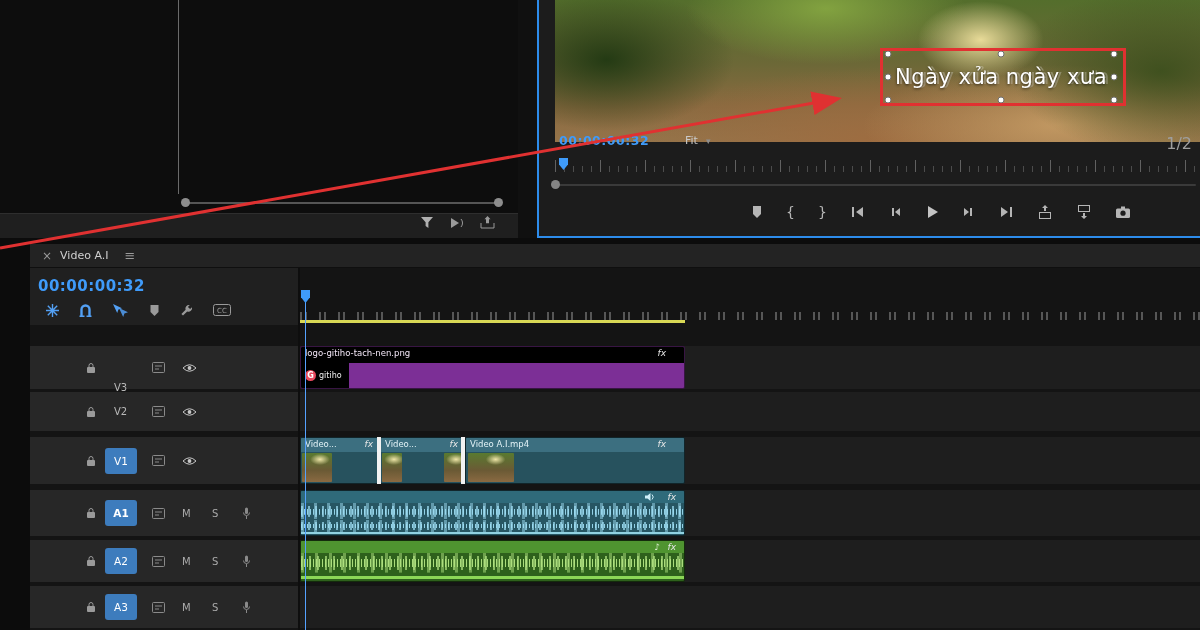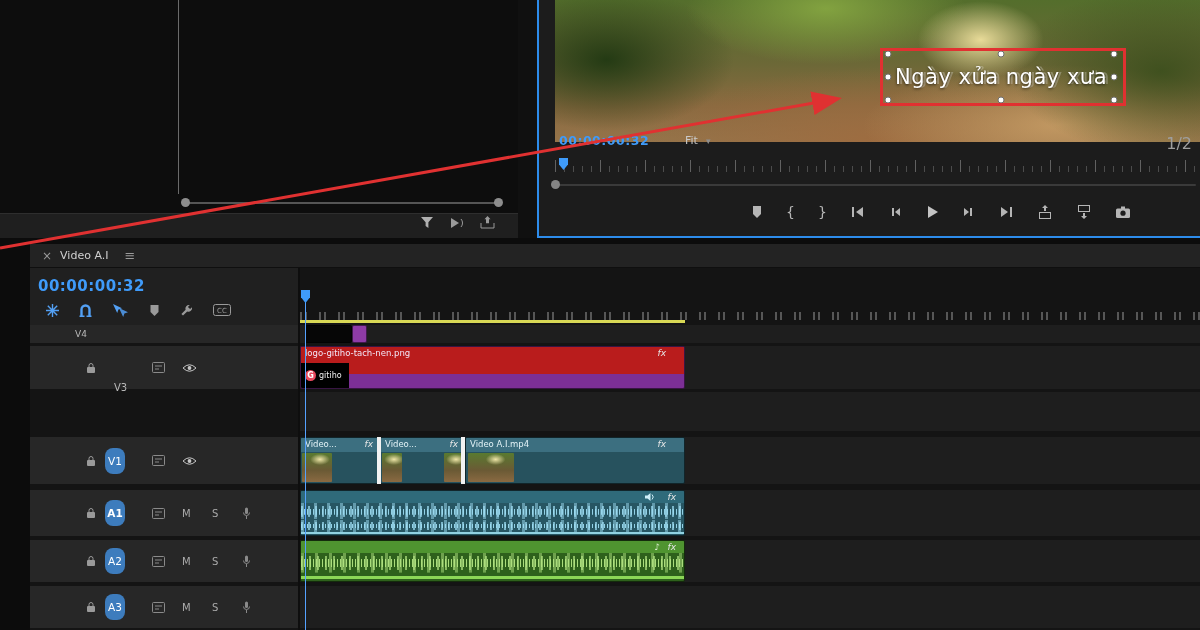--- a/index.html
+++ b/index.html
@@ -73,21 +73,21 @@
   .workticks { left:270px; right:0; top:68px; height:8px; opacity:.5;
     background:repeating-linear-gradient(90deg,#9a9a9a 0 2px, rgba(0,0,0,0) 2px 5px, #9a9a9a 5px 7px, rgba(0,0,0,0) 7px 19px); }
   .workbar { left:270px; top:76px; width:385px; height:3px; background:#d8d855; }
   .vdiv { left:268px; top:24px; width:2px; height:362px; background:#0e0e0e; z-index:6; }
 
   .trow { position:absolute; left:0; width:1170px; }
   .thead { position:absolute; left:0; top:0; width:270px; height:100%; background:#272727;
            display:flex; align-items:center; }
   .tlane { position:absolute; left:270px; top:0; right:0; height:100%; background:#1e1e1e; }
   .tname { color:#b9b9b9; font-size:10px; }
-  .target { width:20px; height:26px; background:#3d7cbd; border-radius:8px; color:#fff; font-size:10.5px;
+  .target { width:32px; height:26px; background:#3d7cbd; border-radius:3px; color:#fff; font-size:10.5px;
             display:flex; align-items:center; justify-content:center; cursor:pointer; }
   .hicon { position:absolute; cursor:pointer; }
   .msbtn { position:absolute; color:#ababab; font-size:10px; cursor:pointer; background:none; border:none;
            font-family:"DejaVu Sans",sans-serif; }
 
   .clip { position:absolute; top:0; bottom:0; overflow:hidden; border:1px solid rgba(0,0,0,.55); border-radius:2px; cursor:pointer; }
   .cstrip { position:relative; width:100%; }
   .clabel { position:absolute; left:4px; top:1px; font-size:8.5px; color:#f2e6f6; white-space:nowrap; }
   .fx { position:absolute; top:1px; font-size:9px; font-style:italic; color:#e6e6e6; }
   .fthumb { position:absolute; top:1px; bottom:1px; border-radius:1px;
@@ -286,29 +286,20 @@
             <rect x="0.5" y="0.5" width="17" height="11" rx="2" fill="none" stroke="#9a9a9a"></rect>
             <text x="9" y="8.5" font-size="7" fill="#9a9a9a" text-anchor="middle">CC</text>
           </svg>
       </span>
     </div>
 
     <div class="p workticks"></div>
     <div class="p workbar"></div>
     <div class="p vdiv"></div>
 
-    <div class="trow" style="top:81px;height:18px;">
-      <div class="thead">
-        <span class="tname" style="position:absolute;left:45px;font-size:9px;">V4</span>
-      </div>
-      <div class="tlane">
-        <div class="clip" style="left:5px;width:47px;background:#060606;"></div>
-        <div class="clip" style="left:52px;width:15px;background:#8e3ba6;"></div>
-      </div>
-    </div>
 
     <div class="trow" style="top:102px;height:43px;">
       <div class="thead">
         <span class="hicon" style="left:56px;">
           <svg width="10" height="12">
               <rect x="1" y="5" width="8" height="6" rx="1" fill="#9a9a9a"></rect>
               <path d="M3 5V3.5a2 2 0 014 0V5" fill="none" stroke="#9a9a9a"></path>
             </svg>
         </span>
         <span class="tname" style="position:absolute;left:84px;margin-top:40px;">V3</span>
@@ -320,33 +311,54 @@
         </span>
         <span class="hicon" style="left:152px;">
           <svg width="15" height="10">
               <path d="M1 5Q7.5 -1.5 14 5Q7.5 11.5 1 5Z" fill="none" stroke="#c8c8c8"></path>
               <circle cx="7.5" cy="5" r="1.9" fill="#c8c8c8"></circle>
             </svg>
         </span>
       </div>
       <div class="tlane">
         <div class="clip" style="left:0;width:385px;background:#7c2f96;">
-          <div class="cstrip" style="height:27px;background:#b91c1c;">
+          <div class="cstrip" style="height:16px;background:#000000;">
             <span class="clabel">logo-gitiho-tach-nen.png</span>
             <span class="fx" style="right:18px;">fx</span>
           </div>
           <div style="position:absolute;left:0;top:16px;bottom:0;width:48px;background:#000;display:flex;align-items:center;padding-left:4px;">
             <span class="logo-circle">G</span>
             <span class="logo-text">gitiho</span>
           </div>
         </div>
       </div>
     </div>
 
     <div class="trow" style="top:148px;height:39px;">
+      <div class="thead">
+        <span class="hicon" style="left:56px;">
+          <svg width="10" height="12">
+              <rect x="1" y="5" width="8" height="6" rx="1" fill="#9a9a9a"></rect>
+              <path d="M3 5V3.5a2 2 0 014 0V5" fill="none" stroke="#9a9a9a"></path>
+            </svg>
+        </span>
+        <span class="tname" style="position:absolute;left:84px;">V2</span>
+        <span class="hicon" style="left:122px;">
+          <svg width="13" height="11">
+              <rect x="0.5" y="0.5" width="12" height="10" rx="1" fill="none" stroke="#8a8a8a"></rect>
+              <path d="M3 4h7M3 7h4" stroke="#8a8a8a"></path>
+            </svg>
+        </span>
+        <span class="hicon" style="left:152px;">
+          <svg width="15" height="10">
+              <path d="M1 5Q7.5 -1.5 14 5Q7.5 11.5 1 5Z" fill="none" stroke="#c8c8c8"></path>
+              <circle cx="7.5" cy="5" r="1.9" fill="#c8c8c8"></circle>
+            </svg>
+        </span>
+      </div>
       <div class="tlane"></div>
     </div>
 
     <div class="trow" style="top:193px;height:47px;">
       <div class="thead">
         <span class="hicon" style="left:56px;">
           <svg width="10" height="12">
               <rect x="1" y="5" width="8" height="6" rx="1" fill="#9a9a9a"></rect>
               <path d="M3 5V3.5a2 2 0 014 0V5" fill="none" stroke="#9a9a9a"></path>
             </svg>

